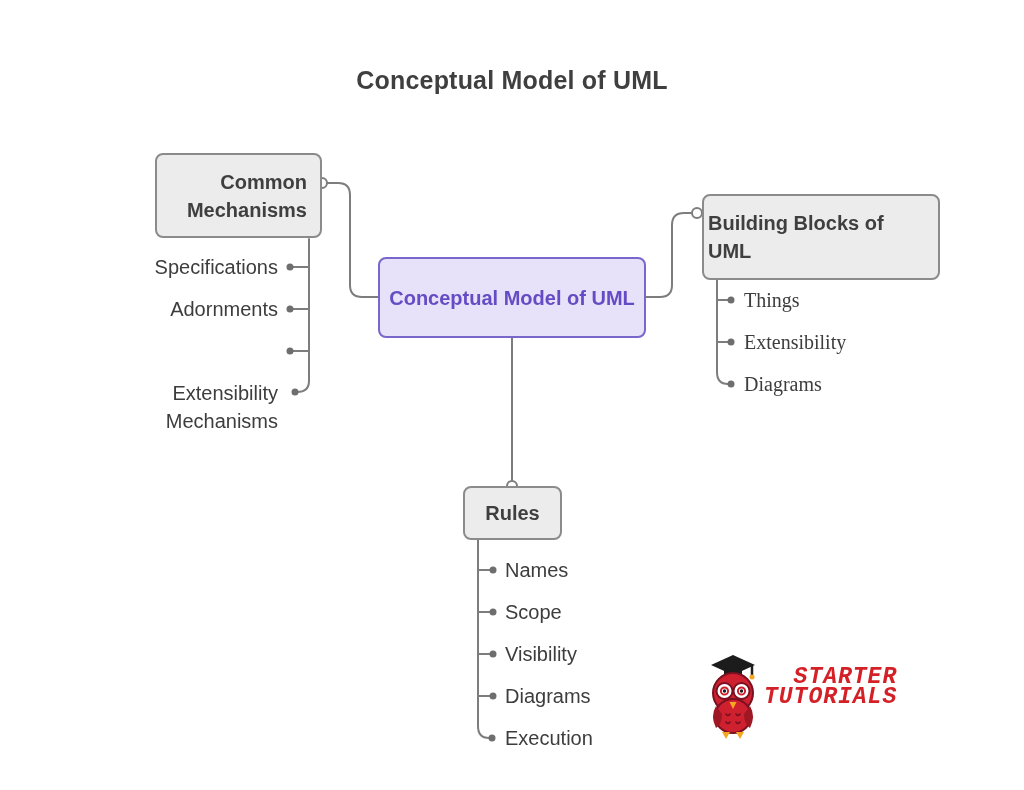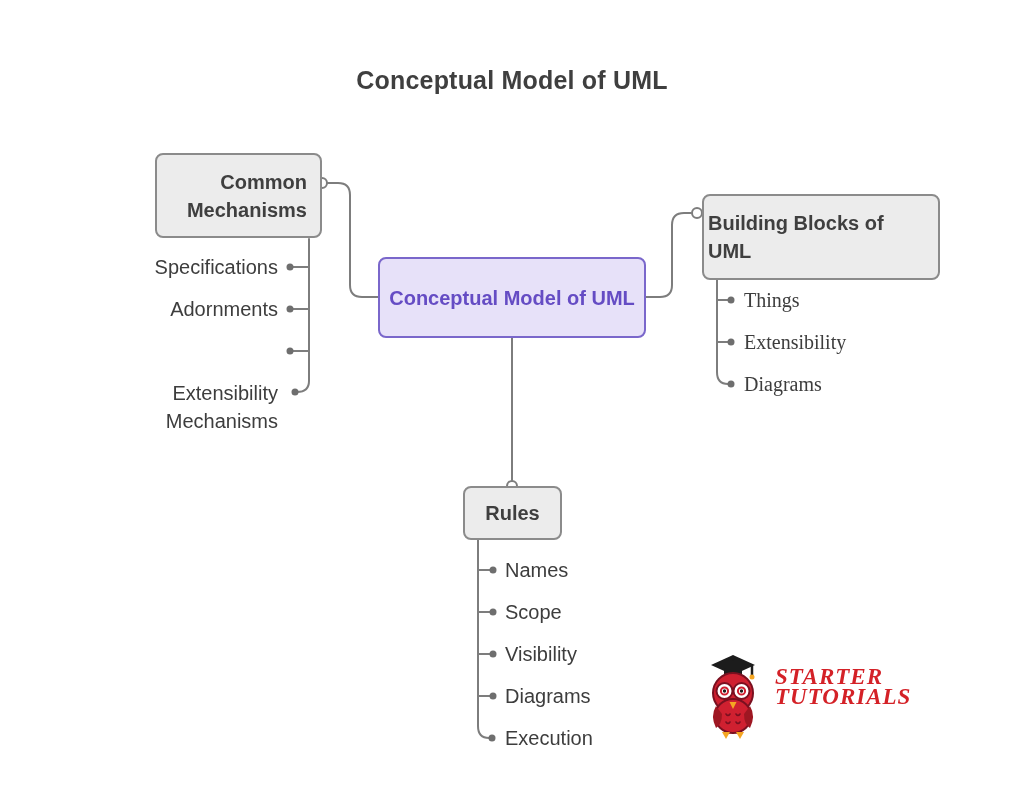--- a/index.html
+++ b/index.html
@@ -53,25 +53,26 @@
     position:absolute;
     font-size:20px;line-height:28px;color:var(--leaf-text);
     white-space:nowrap;
   }
   .leaf-left{right:746px;text-align:right;}
   .leaf-left.wrap{white-space:normal;width:150px;}
   .leaf-right{left:744px;text-align:left;font-family:Liberation Serif, serif;}
   .leaf-bottom{left:505px;text-align:center;}
   .logo{position:absolute;left:702px;top:654px;display:flex;align-items:flex-start;}
   .logo-text{
-    margin-left:11px;margin-top:13px;
-    font-family:Liberation Serif, serif;
+    margin-left:0;margin-top:13px;
+    font-family:Liberation Mono, monospace;
     font-style:italic;font-weight:bold;
     font-size:23px;line-height:20px;letter-spacing:1px;
     color:var(--logo-red);
+    text-align:right;
   }
   .logo-text span{display:block;}
 </style>
 </head>
 <body>
 
 <div class="canvas">
 
   <svg class="connectors" width="1024" height="790" viewBox="0 0 1024 790" fill="none">
     <g stroke="#7d7d7d" stroke-width="2" fill="none" stroke-linecap="round">

